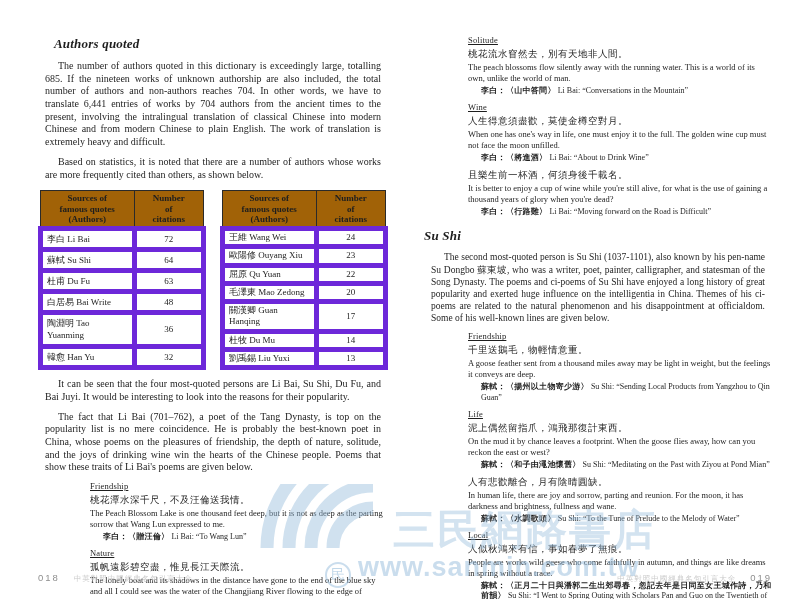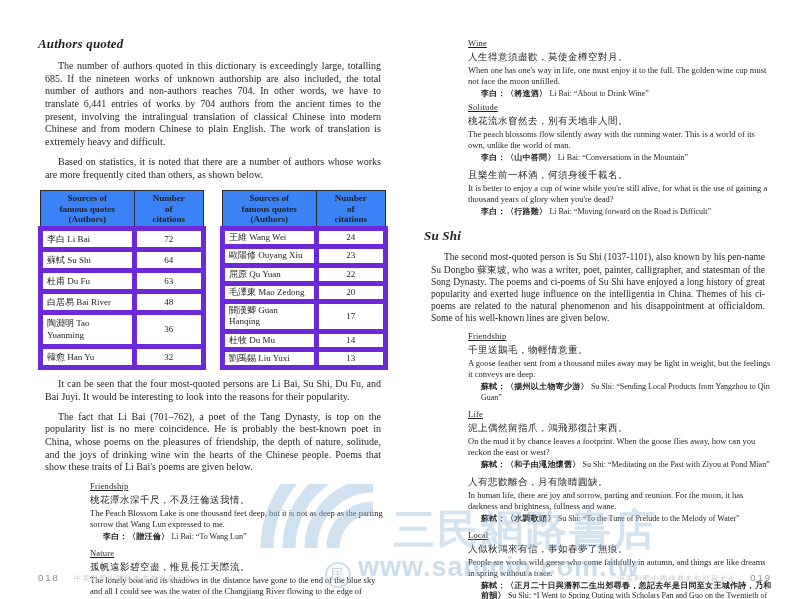--- a/index.html
+++ b/index.html
@@ -7,36 +7,36 @@
     width:800px;height:599px;position:relative;overflow:hidden;
     background:#ffffff;color:#1e1e1e;
     font-family:"Liberation Serif","DejaVu Serif",serif;
   }
   .page{position:absolute;z-index:2;}
   .page-left{left:38px;top:36px;width:350px;}
   .page-right{left:424px;top:32px;width:348px;}
 
   .section-heading{
     font-size:13px;font-weight:bold;font-style:italic;
-    margin:0 0 8px 0;letter-spacing:.2px;
+    margin:0 0 8px 16px;letter-spacing:.2px;
   }
   .body-para{
     font-size:10px;line-height:1.27;text-align:justify;
     text-indent:13px;margin:7px;
   }
   .body-para + .body-para{margin-top:1px;}
 
   
   .cite-tables{display:flex;gap:14px;margin:9px 0 8px 0;}
   .cite-tables table{
     border-collapse:collapse;flex:1;font-size:9px;
     border:1.5px solid #2a2a2a;
   }
   .cite-tables th{
-    background:#3b82f6;border:1px solid #2a2a2a;
+    background:#a16207;border:1px solid #2a2a2a;
     font-weight:bold;padding:2px 18px;line-height:1.15;
     font-size:9px;text-align:center;
   }
   .cite-tables td{border:5px solid #6d28d9;padding:1px 4px;line-height:1.25;}
   .cite-tables td.num{text-align:center;width:56px;}
 
   
   .qzone-left{margin-left:52px;}
   .qzone-right{margin-left:44px;}
   .qblock{margin-top:6px;}
@@ -112,21 +112,21 @@
           </tr>
         <tr>
             <td>蘇軾 Su Shi</td>
             <td class="num">64</td>
           </tr>
         <tr>
             <td>杜甫 Du Fu</td>
             <td class="num">63</td>
           </tr>
         <tr>
-            <td>白居易 Bai River</td>
+            <td>白居易 Bai Write</td>
             <td class="num">48</td>
           </tr>
         <tr>
             <td>陶淵明 Tao Yuanming</td>
             <td class="num">36</td>
           </tr>
         <tr>
             <td>韓愈 Han Yu</td>
             <td class="num">32</td>
           </tr>
@@ -193,36 +193,36 @@
       <div class="q-src">
         <span class="src-cn">李白：〈黃鶴樓送孟浩然之廣陵〉</span>
         <span class="src-en">Li Bai: “Seeing off Meng Haoran to Guangling at the Yellow Crane Tower”</span>
       </div>
     </div>
   </div>
 </div>
 
 <div class="page page-right">
   <div class="qzone-right">
-    <div class="qblock">
-      <div class="q-label">Wine</div>
-      <div class="q-cn">人生得意須盡歡，莫使金樽空對月。</div>
-      <div class="q-en">When one has one's way in life, one must enjoy it to the full. The golden wine cup must not face the moon unfilled.</div>
-      <div class="q-src">
-        <span class="src-cn">李白：〈將進酒〉</span>
-        <span class="src-en">Li Bai: “About to Drink Wine”</span>
-      </div>
-    </div>
     <div class="qblock" style="margin-top:0;">
       <div class="q-label">Solitude</div>
       <div class="q-cn">桃花流水窅然去，別有天地非人間。</div>
       <div class="q-en">The peach blossoms flow silently away with the running water. This is a world of its own, unlike the world of man.</div>
       <div class="q-src">
         <span class="src-cn">李白：〈山中答問〉</span>
         <span class="src-en">Li Bai: “Conversations in the Mountain”</span>
+      </div>
+    </div>
+    <div class="qblock">
+      <div class="q-label">Wine</div>
+      <div class="q-cn">人生得意須盡歡，莫使金樽空對月。</div>
+      <div class="q-en">When one has one's way in life, one must enjoy it to the full. The golden wine cup must not face the moon unfilled.</div>
+      <div class="q-src">
+        <span class="src-cn">李白：〈將進酒〉</span>
+        <span class="src-en">Li Bai: “About to Drink Wine”</span>
       </div>
     </div>
     <div class="qblock">
       <div class="q-cn">且樂生前一杯酒，何須身後千載名。</div>
       <div class="q-en">It is better to enjoy a cup of wine while you're still alive, for what is the use of gaining a thousand years of glory when you're dead?</div>
       <div class="q-src">
         <span class="src-cn">李白：〈行路難〉</span>
         <span class="src-en">Li Bai: “Moving forward on the Road is Difficult”</span>
       </div>
     </div>

